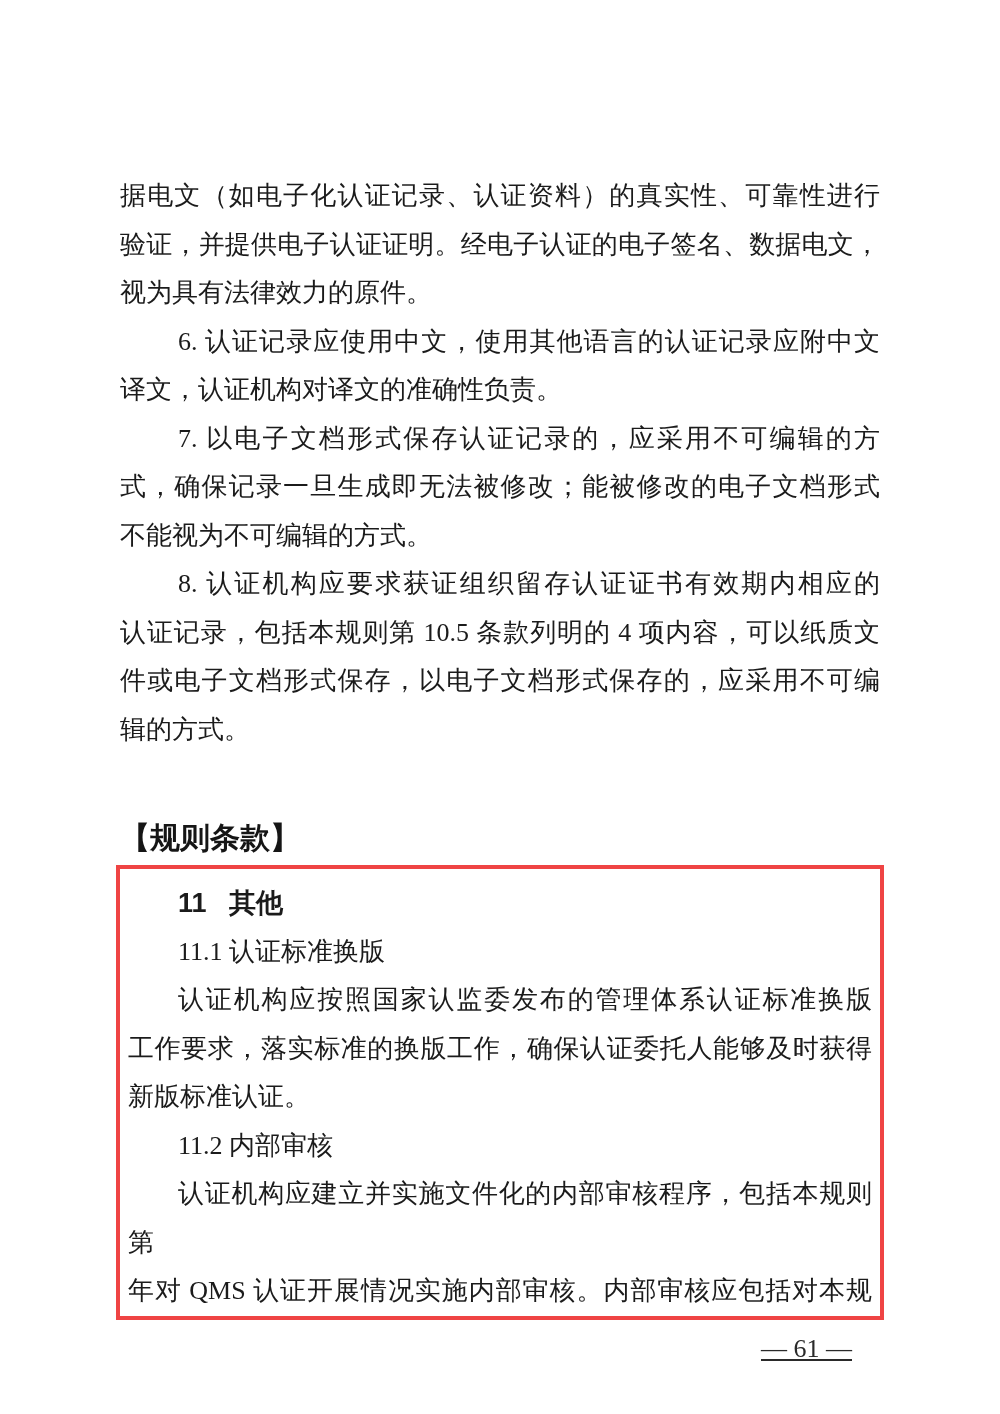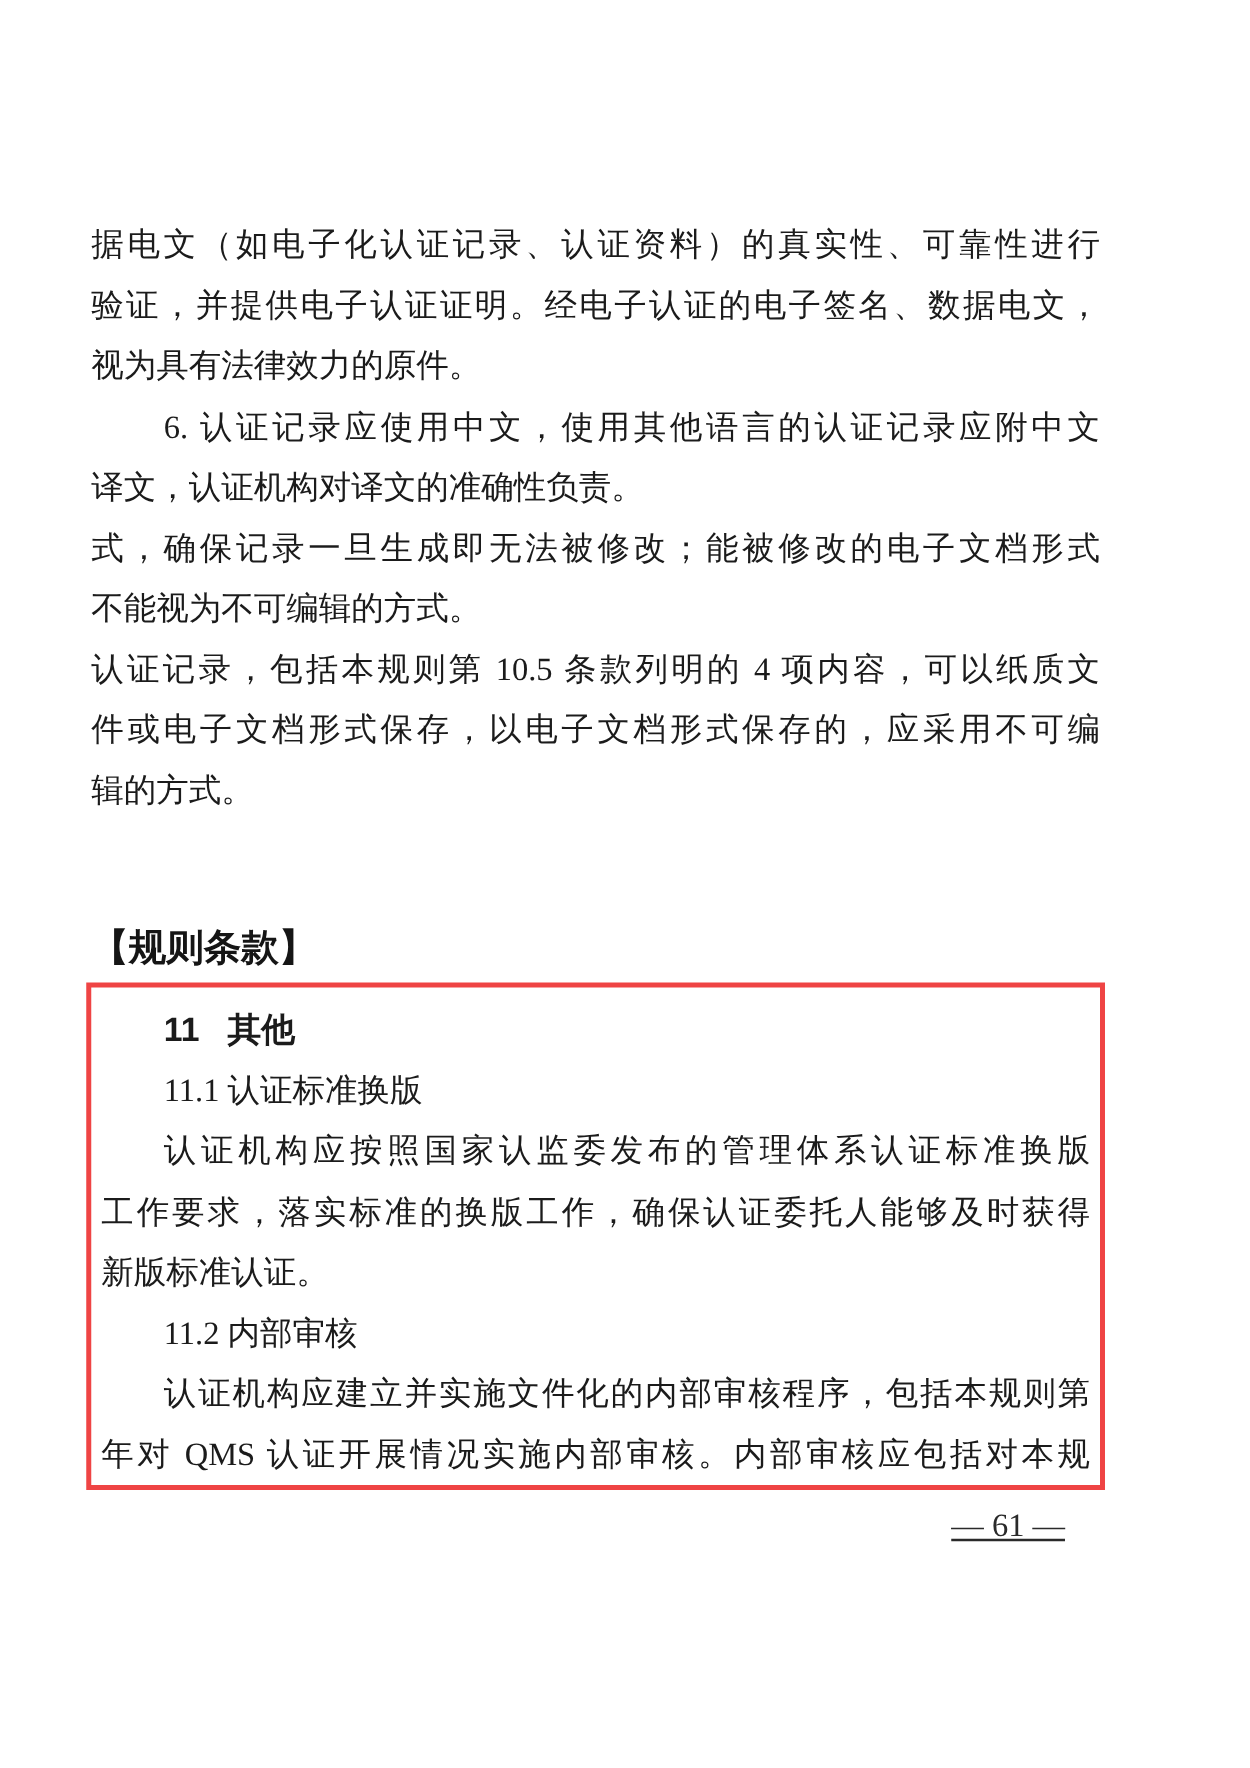--- a/index.html
+++ b/index.html
@@ -7,35 +7,35 @@
     width: 1000px; height: 1414px;
     background: #ffffff;
     color: #1b1b1b;
     font-family: "Liberation Serif", "DejaVu Serif", serif;
     overflow: hidden;
   }
   .page {
     position: relative;
     width: 1000px; height: 1414px;
     box-sizing: border-box;
-    padding: 172px 120px 0 73px;
+    padding: 172px 120px 0 120px;
   }
   .line {
     font-size: 26px;
     line-height: 48.5px;
     white-space: pre-wrap;
     letter-spacing: 0;
   }
   .line.fill {
     text-align: justify;
     text-align-last: justify;
   }
   .body-text .line.indent { text-indent: 58px; }
   .section-heading {
-    margin: 80px 0 0 0;
+    margin: 62px 0 0 0;
     padding: 0;
     font-family: "Liberation Sans", "DejaVu Sans", sans-serif;
     font-weight: 700;
     font-size: 30px;
     line-height: 44px;
     color: #151515;
   }
   .rule-box {
     margin: 5px -4px 0 -4px;
     border: 4px solid #ef4444;
@@ -67,24 +67,26 @@
       <div>
         <div class="line fill">据电文（如电子化认证记录、认证资料）的真实性、可靠性进行</div>
         <div class="line fill">验证，并提供电子认证证明。经电子认证的电子签名、数据电文，</div>
         <div class="line">视为具有法律效力的原件。</div>
       </div>
       <div>
         <div class="line indent fill">6. 认证记录应使用中文，使用其他语言的认证记录应附中文</div>
         <div class="line">译文，认证机构对译文的准确性负责。</div>
       </div>
       <div>
+        <div class="line indent fill">7. 以电子文档形式保存认证记录的，应采用不可编辑的方</div>
         <div class="line fill">式，确保记录一旦生成即无法被修改；能被修改的电子文档形式</div>
         <div class="line">不能视为不可编辑的方式。</div>
       </div>
       <div>
+        <div class="line indent fill">8. 认证机构应要求获证组织留存认证证书有效期内相应的</div>
         <div class="line fill">认证记录，包括本规则第 10.5 条款列明的 4 项内容，可以纸质文</div>
         <div class="line fill">件或电子文档形式保存，以电子文档形式保存的，应采用不可编</div>
         <div class="line">辑的方式。</div>
       </div>
     </div>
 
   <div class="section-heading">【规则条款】</div>
 
   <div class="rule-box">
     <div id="box-lines">

